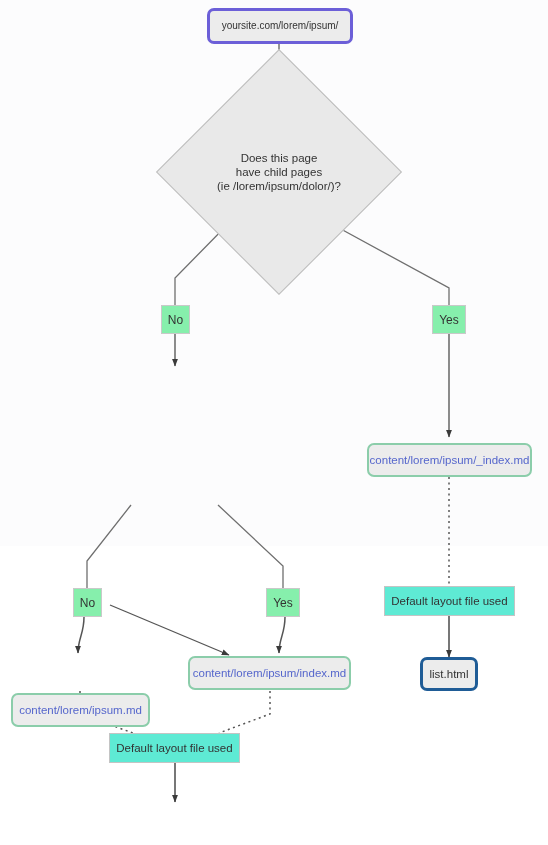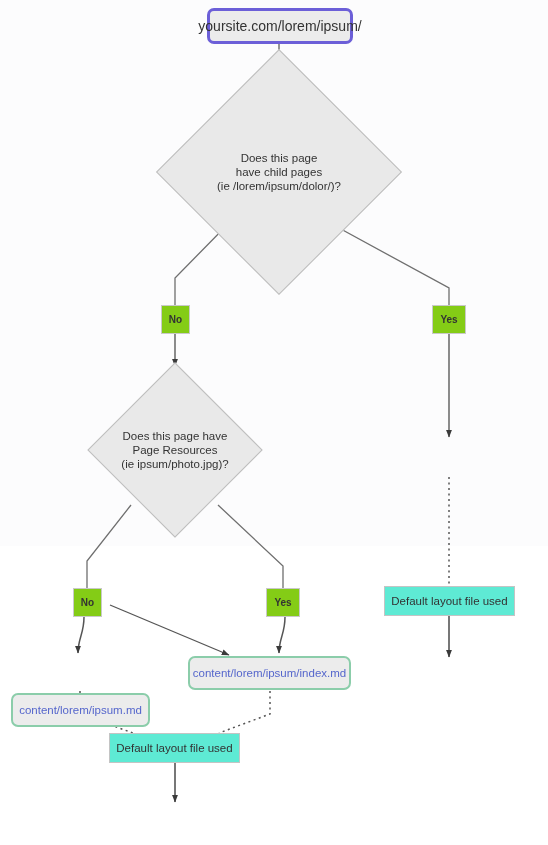--- a/index.html
+++ b/index.html
@@ -34,21 +34,21 @@
     height: 845px;
   }
   .node {
     position: absolute;
     box-sizing: border-box;
     display: flex;
     align-items: center;
     justify-content: center;
     text-align: center;
     color: #333333;
-    font-size: 14px;
+    font-size: 10px;
     line-height: 14px;
     white-space: pre-line;
   }
 
   
   .n-start {
     background: #ececec;
     border: 3px solid #6c5fd8;
     border-radius: 7px;
   }
@@ -73,24 +73,23 @@
     align-items: center;
     justify-content: center;
     text-align: center;
     font-size: 11.5px;
     line-height: 14px;
     color: #333333;
     white-space: pre-line;
   }
   
   .n-label {
-    background: #84cc16;
+    background: #86efac;
     border: 1px solid #c9c9c9;
-    font-size: 10px;
-    font-weight: bold;
+    font-size: 12px;
   }
   
   .n-content {
     background: #ececec;
     border: 2px solid #8bcdaa;
     border-radius: 7px;
     color: #5566cc;
     font-size: 11.5px;
   }
   
@@ -161,35 +160,31 @@
     <div class="n-diamond-shape"></div>
     <div class="n-diamond-label">Does this page
 have child pages
 (ie /lorem/ipsum/dolor/)?</div>
   </div>
 
   <div class="node n-label" style="left:161px; top:305px; width:29px; height:29px;">No</div>
 
   <div class="node n-label" style="left:432px; top:305px; width:34px; height:29px;">Yes</div>
 
-  <div class="n-diamond-wrap" style="left:113px; top:388px; width:124px; height:124px;">
-    <div class="n-diamond-shape"></div>
-    <div class="n-diamond-label" style="left:-30px; width:184px;">Does this page have
-Page Resources
-(ie ipsum/photo.jpg)?</div>
-  </div>
 
   <div class="node n-label" style="left:73px; top:588px; width:29px; height:29px;">No</div>
 
   <div class="node n-label" style="left:266px; top:588px; width:34px; height:29px;">Yes</div>
 
+  <div class="node n-content" style="left:367px; top:443px; width:165px; height:34px;">content/lorem/ipsum/_index.md</div>
 
   <div class="node n-content" style="left:11px; top:656px; width:139px; height:34px;margin-top:37px;">content/lorem/ipsum.md</div>
 
   <div class="node n-content" style="left:188px; top:656px; width:163px; height:34px;">content/lorem/ipsum/index.md</div>
 
   <div class="node n-plain" style="left:384px; top:586px; width:131px; height:30px;">Default layout file used</div>
 
   <div class="node n-plain" style="left:109px; top:733px; width:131px; height:30px;">Default layout file used</div>
 
+  <div class="node n-output" style="left:420px; top:657px; width:58px; height:34px;">list.html</div>
 
 
 </div>
 
 </body></html>

